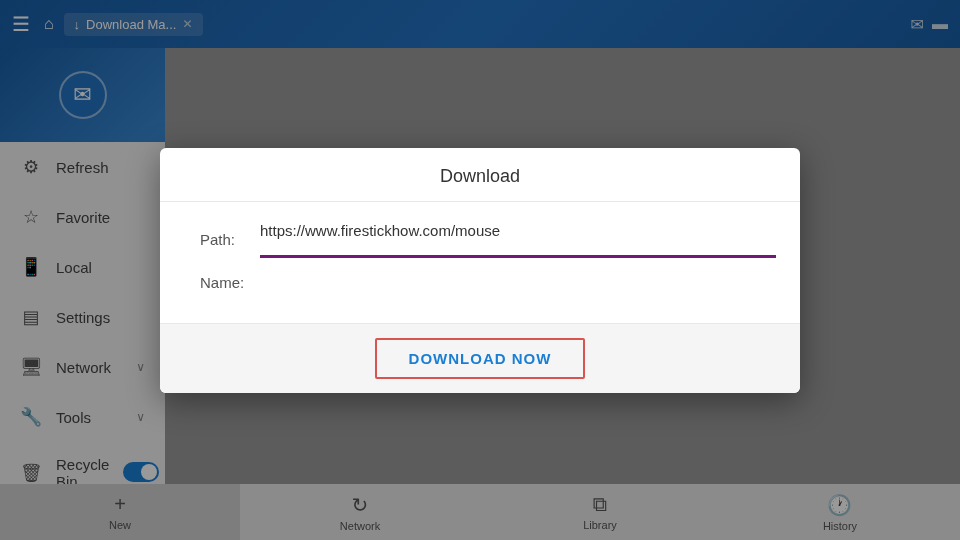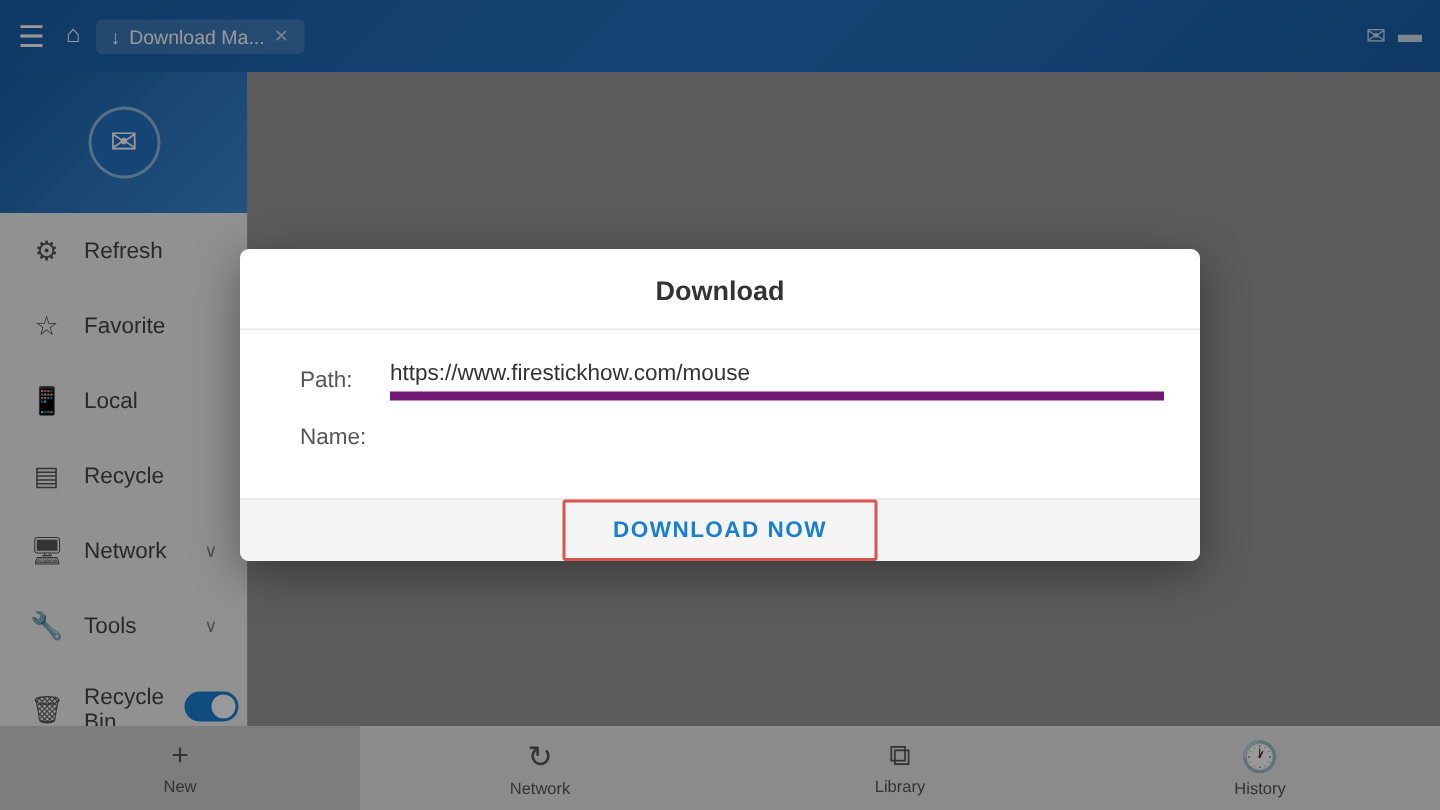--- a/index.html
+++ b/index.html
@@ -197,21 +197,21 @@
       border-radius: 6px;
       width: 640px;
       overflow: hidden;
       box-shadow: 0 8px 32px rgba(0,0,0,0.4);
     }
     .modal-title {
       text-align: center;
       padding: 18px 24px 14px;
       font-size: 18px;
       color: #333;
-      font-weight: 700;
+      font-weight: 400;
       border-bottom: 1px solid #e8e8e8;
     }
     .modal-body {
       padding: 20px 24px 16px;
     }
     .modal-field {
       display: flex;
       align-items: center;
       margin-bottom: 16px;
     }
@@ -219,26 +219,26 @@
       font-size: 15px;
       color: #555;
       width: 60px;
       flex-shrink: 0;
       margin-left: 16px;
     }
     .modal-field-value {
       flex: 1;
       font-size: 15px;
       color: #333;
-      border-bottom: 6px solid #701a75;
-      padding-bottom: 4px;
+      border-bottom: 3px solid #701a75;
+      padding-bottom: 16px;
     }
     .modal-footer {
       background: #f5f5f5;
-      padding: 0 24px;
+      padding: 14px 24px;
       display: flex;
       justify-content: center;
       border-top: 1px solid #e8e8e8;
     }
     .download-now-btn {
       border: 2px solid #d9534f;
       background: transparent;
       color: #1a7fd4;
       font-size: 15px;
       font-weight: 700;
@@ -278,21 +278,21 @@
   <div class="sidebar-item">
     <span class="icon">☆</span>
     <span>Favorite</span>
   </div>
   <div class="sidebar-item">
     <span class="icon">📱</span>
     <span>Local</span>
   </div>
   <div class="sidebar-item">
     <span class="icon">▤</span>
-    <span>Recycle</span>
+    <span>Settings</span>
   </div>
   <div class="sidebar-item">
     <span class="icon">🖥</span>
     <span>Network</span>
     <span class="chevron">∨</span>
   </div>
   <div class="sidebar-item">
     <span class="icon">🔧</span>
     <span>Tools</span>
     <span class="chevron">∨</span>

